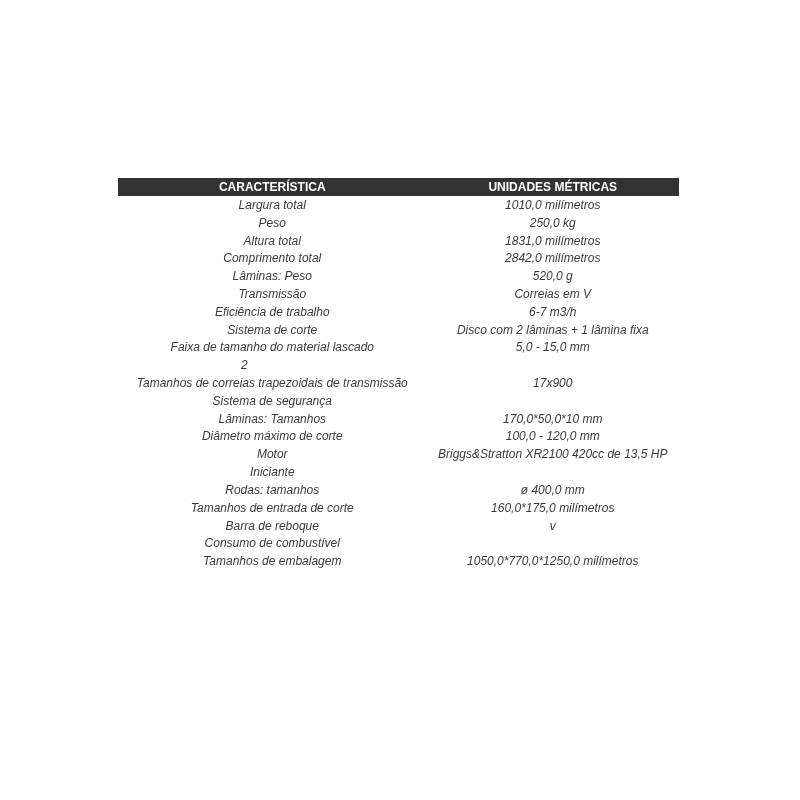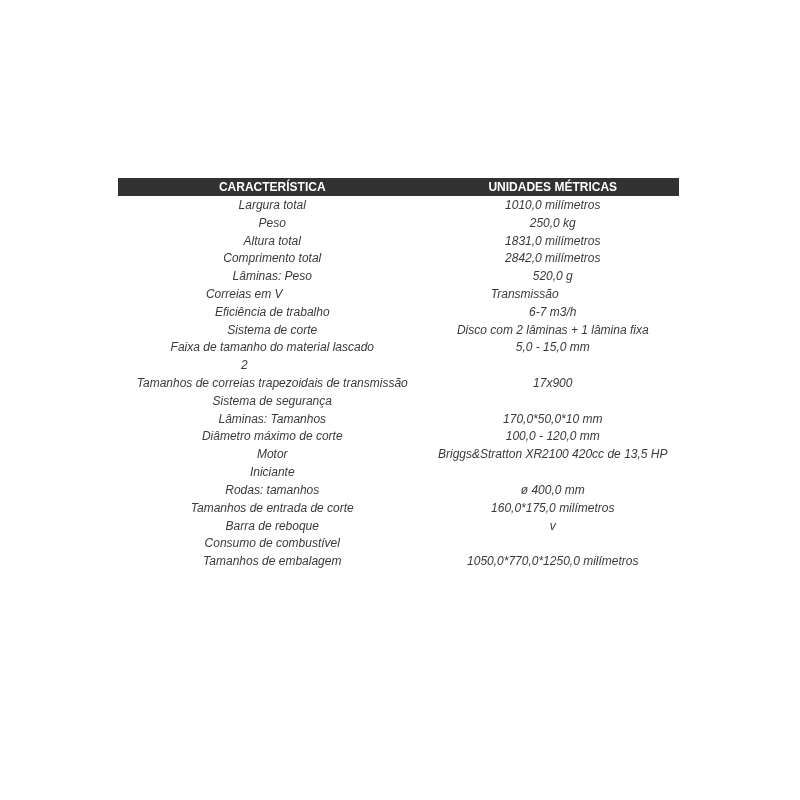--- a/index.html
+++ b/index.html
@@ -65,22 +65,22 @@
       </div>
       <div class="spec-row">
         <div class="cell left">Comprimento total</div>
         <div class="cell right">2842,0 milímetros</div>
       </div>
       <div class="spec-row">
         <div class="cell left">Lâminas: Peso</div>
         <div class="cell right">520,0 g</div>
       </div>
       <div class="spec-row">
+        <div class="cell left">Transmissão</div>
         <div class="cell right">Correias em V</div>
-        <div class="cell left">Transmissão</div>
       </div>
       <div class="spec-row">
         <div class="cell left">Eficiência de trabalho</div>
         <div class="cell right">6-7 m3/h</div>
       </div>
       <div class="spec-row">
         <div class="cell left">Sistema de corte</div>
         <div class="cell right">Disco com 2 lâminas + 1 lâmina fixa</div>
       </div>
       <div class="spec-row">

